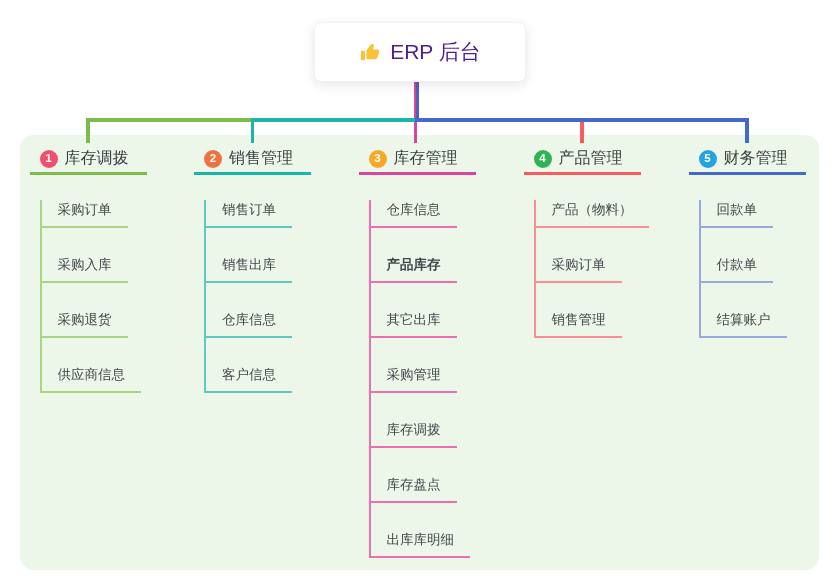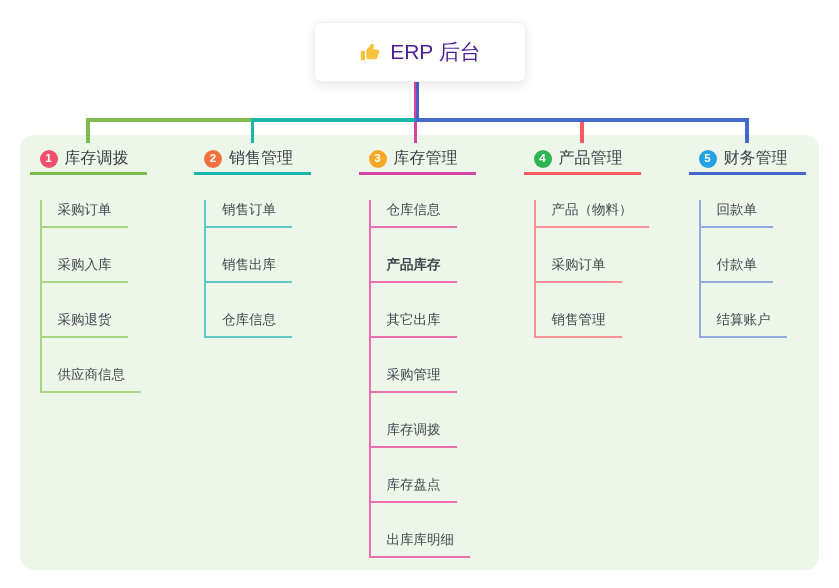--- a/index.html
+++ b/index.html
@@ -80,20 +80,21 @@
   </div>
       <div class="branch" style="left: 194px;">
     <div class="branch-label" style="border-bottom-color: rgb(28, 181, 172);">
       <span class="badge" style="background: rgb(240, 112, 64);">2</span>
       <span class="blabel">销售管理</span>
     </div>
     <div class="children" style="border-left-color: rgb(95, 200, 192);">
           <div class="child" style="border-bottom-color: rgb(95, 200, 192);">销售订单</div>
           <div class="child" style="border-bottom-color: rgb(95, 200, 192);">销售出库</div>
           <div class="child" style="border-bottom-color: rgb(95, 200, 192);">仓库信息</div>
+          <div class="child" style="border-bottom-color: rgb(95, 200, 192);">客户信息</div>
         </div>
   </div>
       <div class="branch" style="left: 358.5px;">
     <div class="branch-label" style="border-bottom-color: rgb(217, 68, 161);">
       <span class="badge" style="background: rgb(249, 168, 38);">3</span>
       <span class="blabel">库存管理</span>
     </div>
     <div class="children" style="border-left-color: rgb(236, 111, 178);">
           <div class="child" style="border-bottom-color: rgb(236, 111, 178);">仓库信息</div>
           <div class="child" style="border-bottom-color: rgb(236, 111, 178); font-weight: bold;">产品库存</div>

